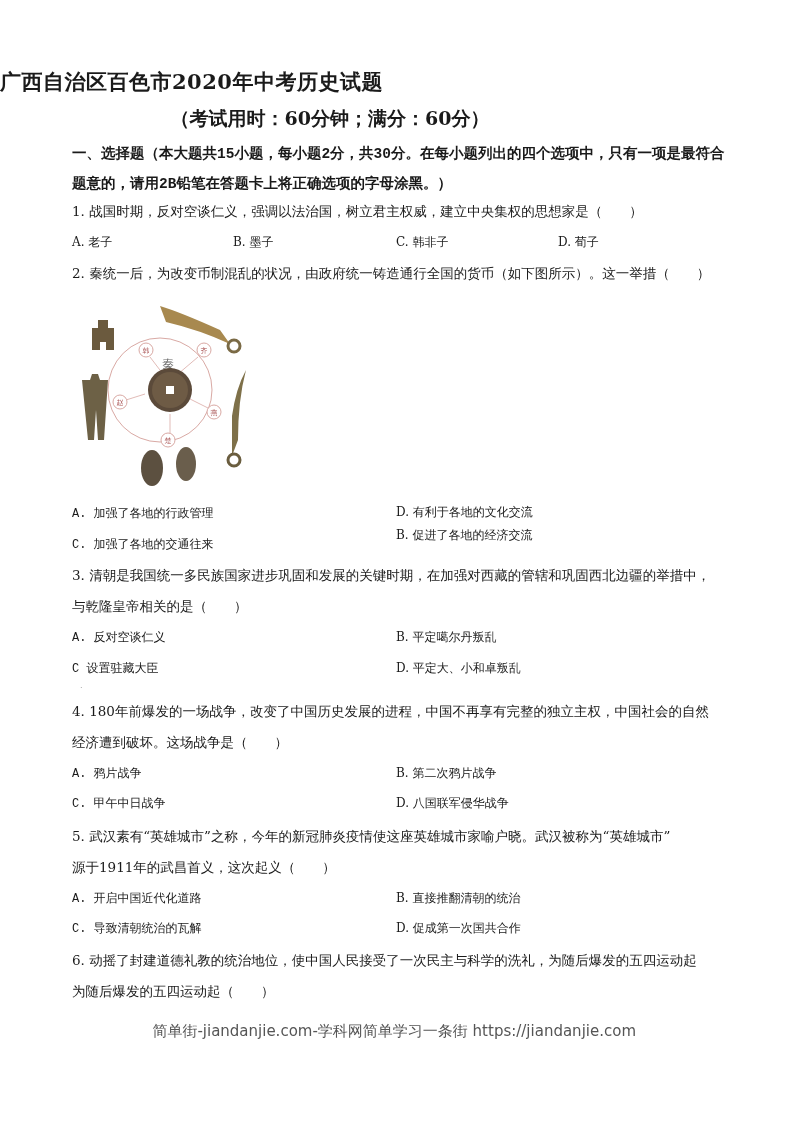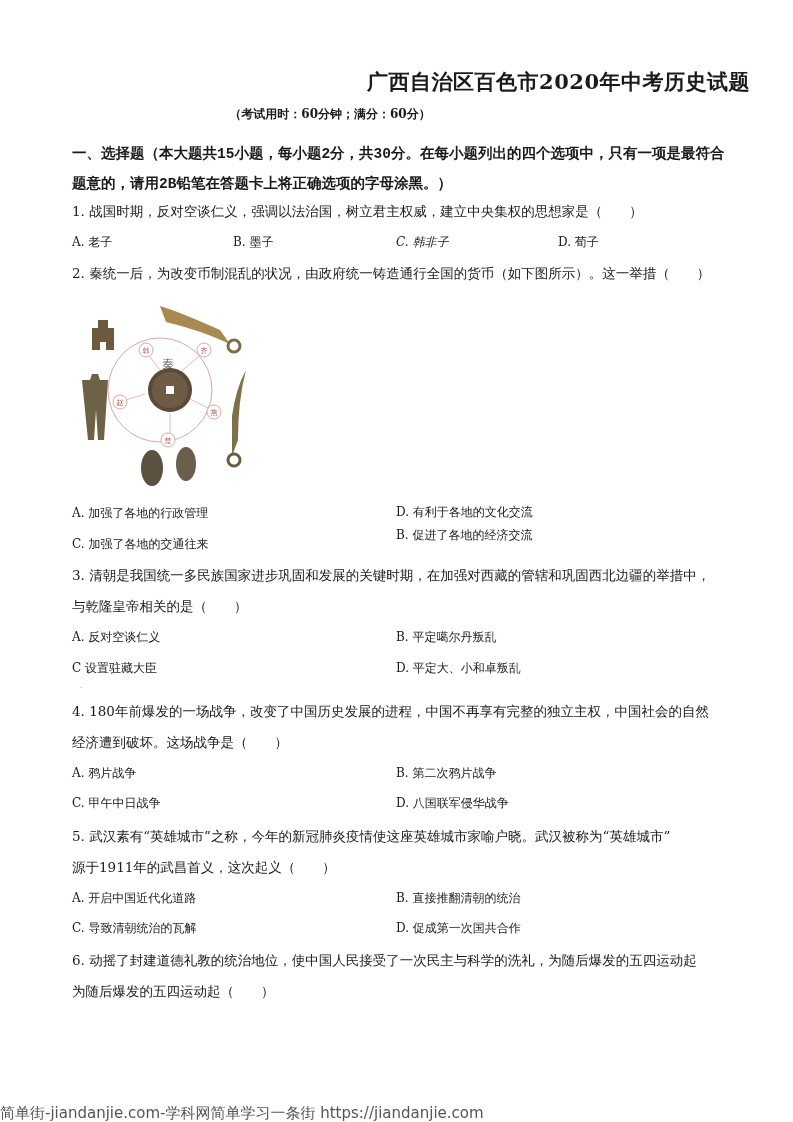--- a/index.html
+++ b/index.html
@@ -2,39 +2,39 @@
 <html><head>
 <meta charset="utf-8">
 <style>
   html, body { margin: 0; padding: 0; background: #ffffff; }
   body {
     width: 793px; height: 1122px; position: relative; overflow: hidden;
     font-family: "DejaVu Serif", "Liberation Serif", serif;
     color: #1a1a1a;
   }
   .title {
-    position: absolute; left: 7px; width: 743px; top: 68px;
-    text-align: right; font-size: 21px; font-weight: bold; letter-spacing: 0.5px;
+    position: absolute; left: 0; width: 743px; top: 68px;
+    text-align: left; font-size: 21px; font-weight: bold; letter-spacing: 0.5px;
   }
   .subtitle {
     position: absolute; left: 0; width: 660px; top: 106px;
-    text-align: center; font-size: 12px; font-weight: bold;
+    text-align: center; font-size: 19px; font-weight: bold;
   }
   .section {
     position: absolute; left: 72px; width: 660px; top: 139px;
     font-size: 14.5px; font-weight: bold; line-height: 30px; font-family: Liberation Mono, monospace;
   }
   .line { position: absolute; left: 72px; font-size: 13.5px; white-space: nowrap; }
   .opt { position: absolute; font-size: 12px; white-space: nowrap; }
-  .c1 { left: 72px; } .c2 { left: 233px; } .c3 { left: 396px; font-style: italic; } .c4 { left: 558px; }
-  .h1 { left: 72px; } .h2 { left: 396px; }
+  .c1 { left: 72px; } .c2 { left: 233px; } .c3 { left: 396px; } .c4 { left: 558px; }
+  .h1 { left: 72px; font-family: Liberation Mono, monospace; } .h2 { left: 396px; }
   .figure { position: absolute; left: 70px; top: 302px; width: 185px; height: 188px; }
   .footer {
-    position: absolute; left: 0; width: 636px; top: 1104px;
-    text-align: left; font-size: 15px; color: #555;
+    position: absolute; left: 0; width: 636px; top: 1022px;
+    text-align: right; font-size: 15px; color: #555;
     font-family: "DejaVu Sans", "Liberation Sans", sans-serif;
   }
   .tiny-mark { position: absolute; left: 80px; top: 683px; font-size: 8px; color: #888; }
 </style>
 </head>
 <body>
 
 <div class="title">广西自治区百色市2020年中考历史试题</div>
 <div class="subtitle">（考试用时：60分钟；满分：60分）</div>
 <div class="section">一、选择题（本大题共15小题，每小题2分，共30分。在每小题列出的四个选项中，只有一项是最符合题意的，请用2B铅笔在答题卡上将正确选项的字母涂黑。）</div>

